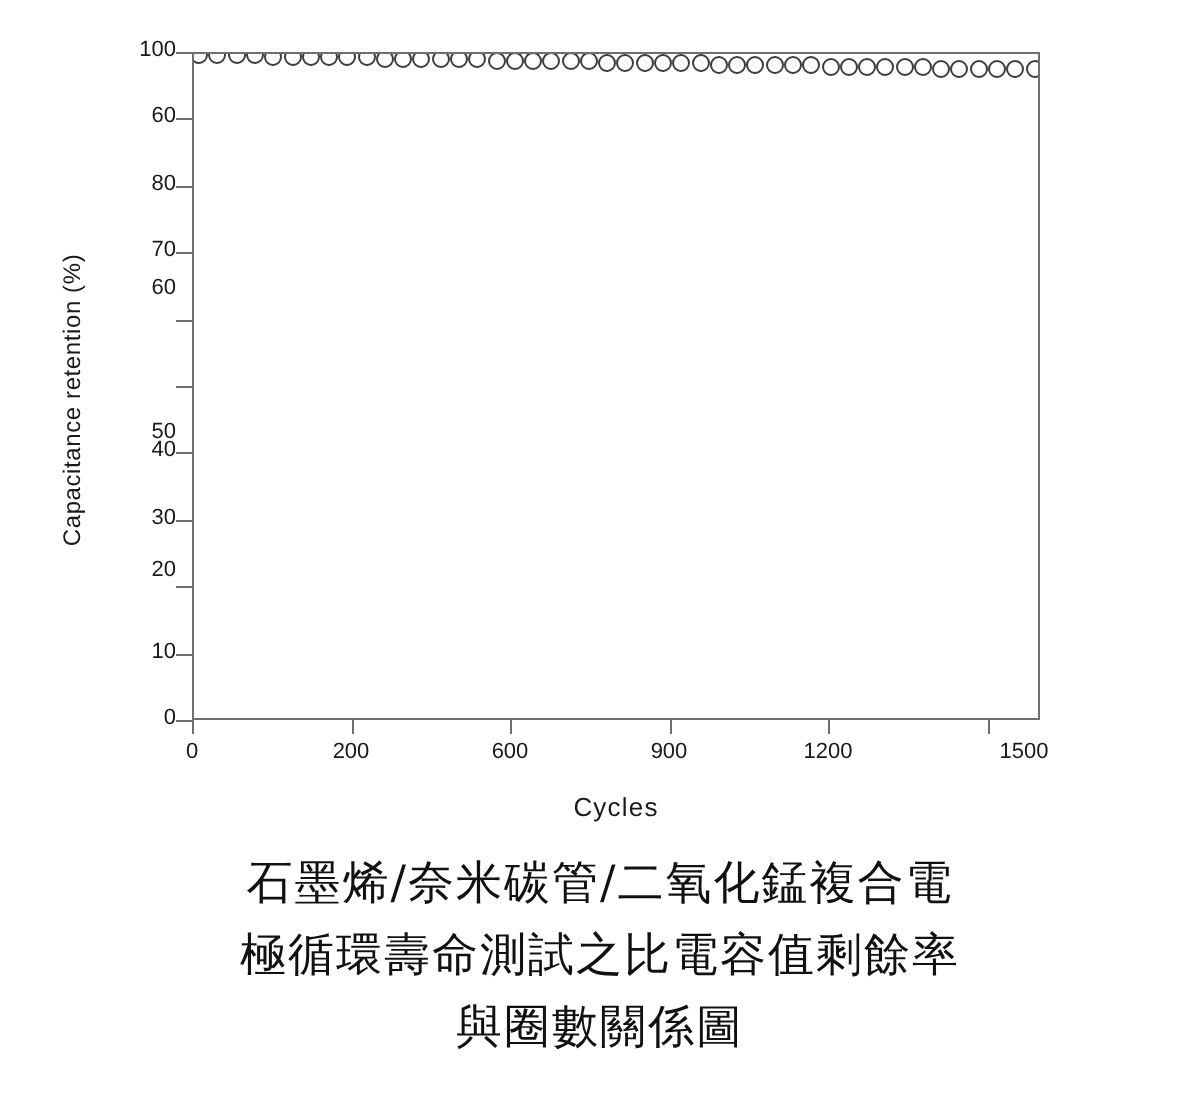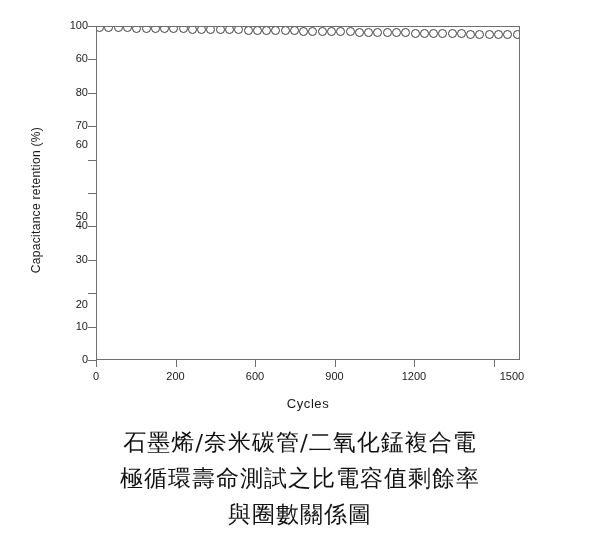--- a/index.html
+++ b/index.html
@@ -147,21 +147,21 @@
 <div id="page">
 
   <div id="figure">
 
     <div id="y-axis-elements">
         <div class="y-tick" style="top: 360px;"></div>
         <div class="y-label" style="top: 354px;">0</div>
         <div class="y-tick" style="top: 326.6px;"></div>
         <div class="y-label" style="top: 320.6px;">10</div>
         <div class="y-tick" style="top: 293.2px;"></div>
-        <div class="y-label" style="top: 299px;">20</div>
+        <div class="y-label" style="top: 280px;">20</div>
         <div class="y-tick" style="top: 259.8px;"></div>
         <div class="y-label" style="top: 253.8px;">30</div>
         <div class="y-tick" style="top: 226.4px;"></div>
         <div class="y-label" style="top: 220.4px;">40</div>
         <div class="y-tick" style="top: 193px;"></div>
         <div class="y-label" style="top: 187px; margin-top: 24px;">50</div>
         <div class="y-tick" style="top: 159.6px;"></div>
         <div class="y-label" style="top: 139px;">60</div>
         <div class="y-tick" style="top: 126.2px;"></div>
         <div class="y-label" style="top: 120.2px;">70</div>

